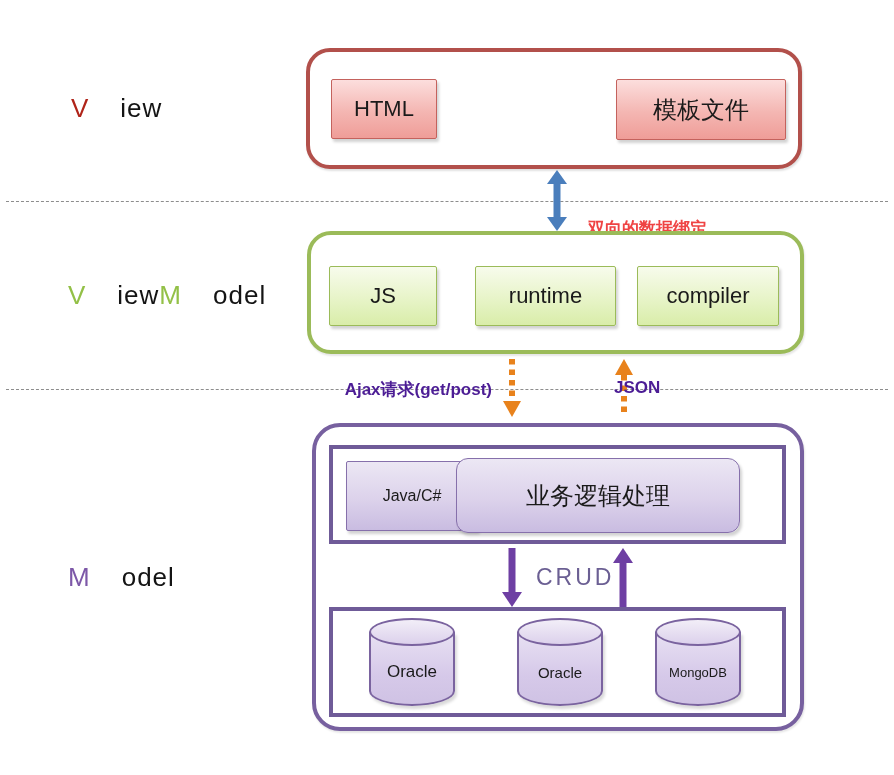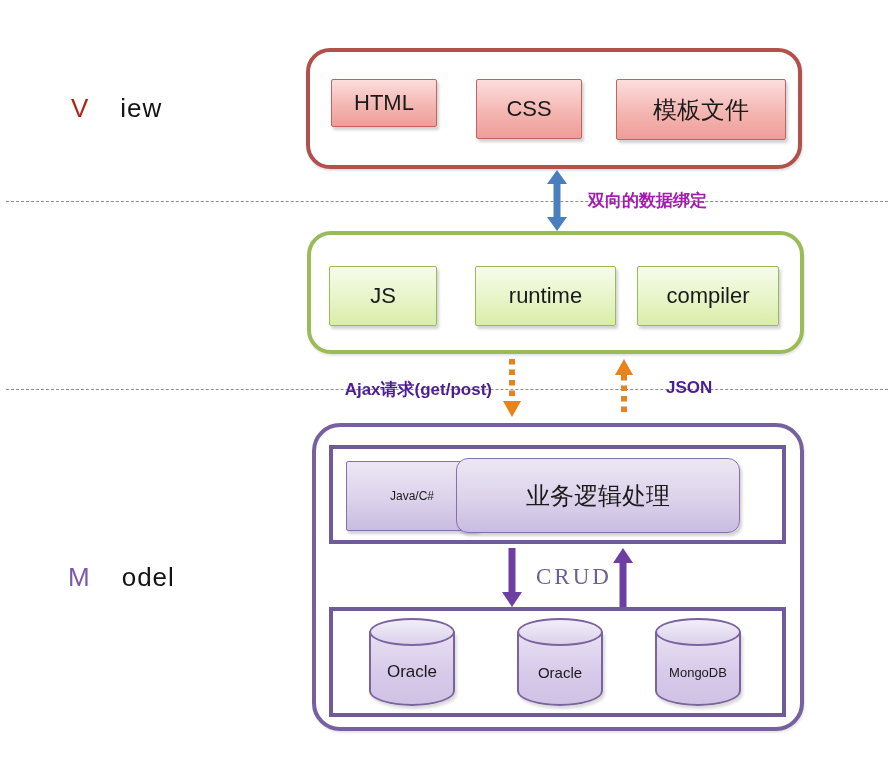--- a/index.html
+++ b/index.html
@@ -23,21 +23,21 @@
   .box{
     position:absolute;display:flex;align-items:center;justify-content:center;
     box-sizing:border-box;font-size:22px;color:#1a1a1a;
     box-shadow:2px 3px 3px rgba(0,0,0,0.18);
   }
   .box-pink{background:linear-gradient(180deg,#fcdedd 0%,#f4b6b2 55%,#ef9d98 100%);border:1px solid #c4625d;border-radius:2px;}
   .box-green{background:linear-gradient(180deg,#f7fbec 0%,#e7f4c8 55%,#d9eda9 100%);border:1px solid #9bbb59;border-radius:2px;}
   .box-purple{background:linear-gradient(180deg,#ece7f4 0%,#dcd2eb 55%,#c9bce1 100%);border:1px solid #8670ab;border-radius:2px;}
 
   .conn-label{position:absolute;font-weight:bold;font-size:17px;white-space:nowrap;}
-  .blue-text{color:#a21caf;}
+  .blue-text{color:#ef4444;margin-top:28px;}
   .orange-text{color:#4c1d95;}
   .crud-text{position:absolute;color:#6b5f93;font-size:23px;letter-spacing:3px;}
 
   .arrow-svg{position:absolute;overflow:visible;}
 
   .cyl{position:absolute;width:86px;height:88px;}
   .cyl-top{
     position:absolute;top:0;left:0;width:100%;height:28px;border-radius:50%;
     background:linear-gradient(180deg,#f2eef8,#dcd1ec);border:2px solid #7a639f;box-sizing:border-box;z-index:2;
   }
@@ -55,27 +55,29 @@
 <body>
 
 <div class="canvas">
 
   <div class="dash-line" style="top:201px;"></div>
   <div class="dash-line" style="top:389px;"></div>
 
   <div class="layer-label" style="left:71px;top:93px;">
     <span class="lv-red">V</span><span class="lv-dark">iew</span>
   </div>
+  <div class="layer-label" style="left:68px;top:280px;">
+    <span class="lv-green">V</span><span class="lv-dark">iew</span><span class="lv-green">M</span><span class="lv-dark">odel</span>
+  </div>
   <div class="layer-label" style="left:68px;top:562px;">
     <span class="lv-purple">M</span><span class="lv-dark">odel</span>
   </div>
 
   <div class="container view-container" style="left:306px;top:48px;width:496px;height:121px;"></div>
-  <div class="box box-pink" style="left:331px;top:79px;width:106px;height:48px;">HTML</div>
-  <div class="box box-pink" style="left:476px;top:79px;width:106px;height:60px;">CSS</div>
+  <div class="box box-pink" style="left:331px;top:79px;width:106px;height:60px;">HTML</div>
   <div class="box box-pink" style="left:616px;top:79px;width:170px;height:61px;font-size:24px;">模板文件</div>
 
   <svg class="arrow-svg" style="left:544px;top:169px;" width="26" height="63">
     <line x1="13" y1="13" x2="13" y2="50" stroke="#4a7ebc" stroke-width="7"></line>
     <polygon points="13,1 3,15 23,15" fill="#4a7ebc"></polygon>
     <polygon points="13,62 3,48 23,48" fill="#4a7ebc"></polygon>
   </svg>
   <div class="conn-label blue-text" style="left:588px;top:189px;">双向的数据绑定</div>
 
   <div class="container vm-container" style="left:307px;top:231px;width:497px;height:123px;"></div>
@@ -85,36 +87,36 @@
 
   <svg class="arrow-svg" style="left:499px;top:357px;" width="26" height="62">
     <line x1="13" y1="2" x2="13" y2="44" stroke="#e8821c" stroke-width="6" stroke-dasharray="5.5 5"></line>
     <polygon points="13,60 4,44 22,44" fill="#e8821c"></polygon>
   </svg>
   <svg class="arrow-svg" style="left:611px;top:357px;" width="26" height="62">
     <polygon points="13,2 4,18 22,18" fill="#e8821c"></polygon>
     <line x1="13" y1="18" x2="13" y2="60" stroke="#e8821c" stroke-width="6" stroke-dasharray="5.5 5"></line>
   </svg>
   <div class="conn-label orange-text" style="left:340px;top:378px;width:152px;text-align:right;">Ajax请求(get/post)</div>
-  <div class="conn-label orange-text" style="left:666px;top:378px;text-align:right;">JSON</div>
+  <div class="conn-label orange-text" style="left:614px;top:378px;text-align:right;">JSON</div>
 
   <div class="container model-container" style="left:312px;top:423px;width:492px;height:308px;"></div>
   <div class="inner-rect" style="left:329px;top:445px;width:457px;height:99px;"></div>
-  <div class="box box-purple" style="left:346px;top:461px;width:132px;height:70px;font-size:12px;">Java/C#</div>
+  <div class="box box-purple" style="left:346px;top:461px;width:132px;height:70px;font-size:16px;">Java/C#</div>
   <div class="box box-purple" style="left:456px;top:458px;width:284px;height:75px;font-size:24px;border-radius:12px;">业务逻辑处理</div>
 
   <svg class="arrow-svg" style="left:499px;top:547px;" width="26" height="62">
     <line x1="13" y1="1" x2="13" y2="47" stroke="#6e3fa3" stroke-width="7"></line>
     <polygon points="13,60 3,45 23,45" fill="#6e3fa3"></polygon>
   </svg>
   <svg class="arrow-svg" style="left:610px;top:547px;" width="26" height="62">
     <polygon points="13,1 3,16 23,16" fill="#6e3fa3"></polygon>
     <line x1="13" y1="14" x2="13" y2="61" stroke="#6e3fa3" stroke-width="7"></line>
   </svg>
-  <div class="crud-text" style="left:536px;top:564px;font-family:Liberation Serif, serif;">CRUD</div>
+  <div class="crud-text" style="left:536px;top:564px;">CRUD</div>
 
   <div class="inner-rect" style="left:329px;top:607px;width:457px;height:110px;"></div>
 
   <div class="cyl" style="left:369px;top:618px;">
     <div class="cyl-body">
       <span class="cyl-label" style="font-size:17px;">Oracle</span>
     </div>
     <div class="cyl-top"></div>
   </div>
 

